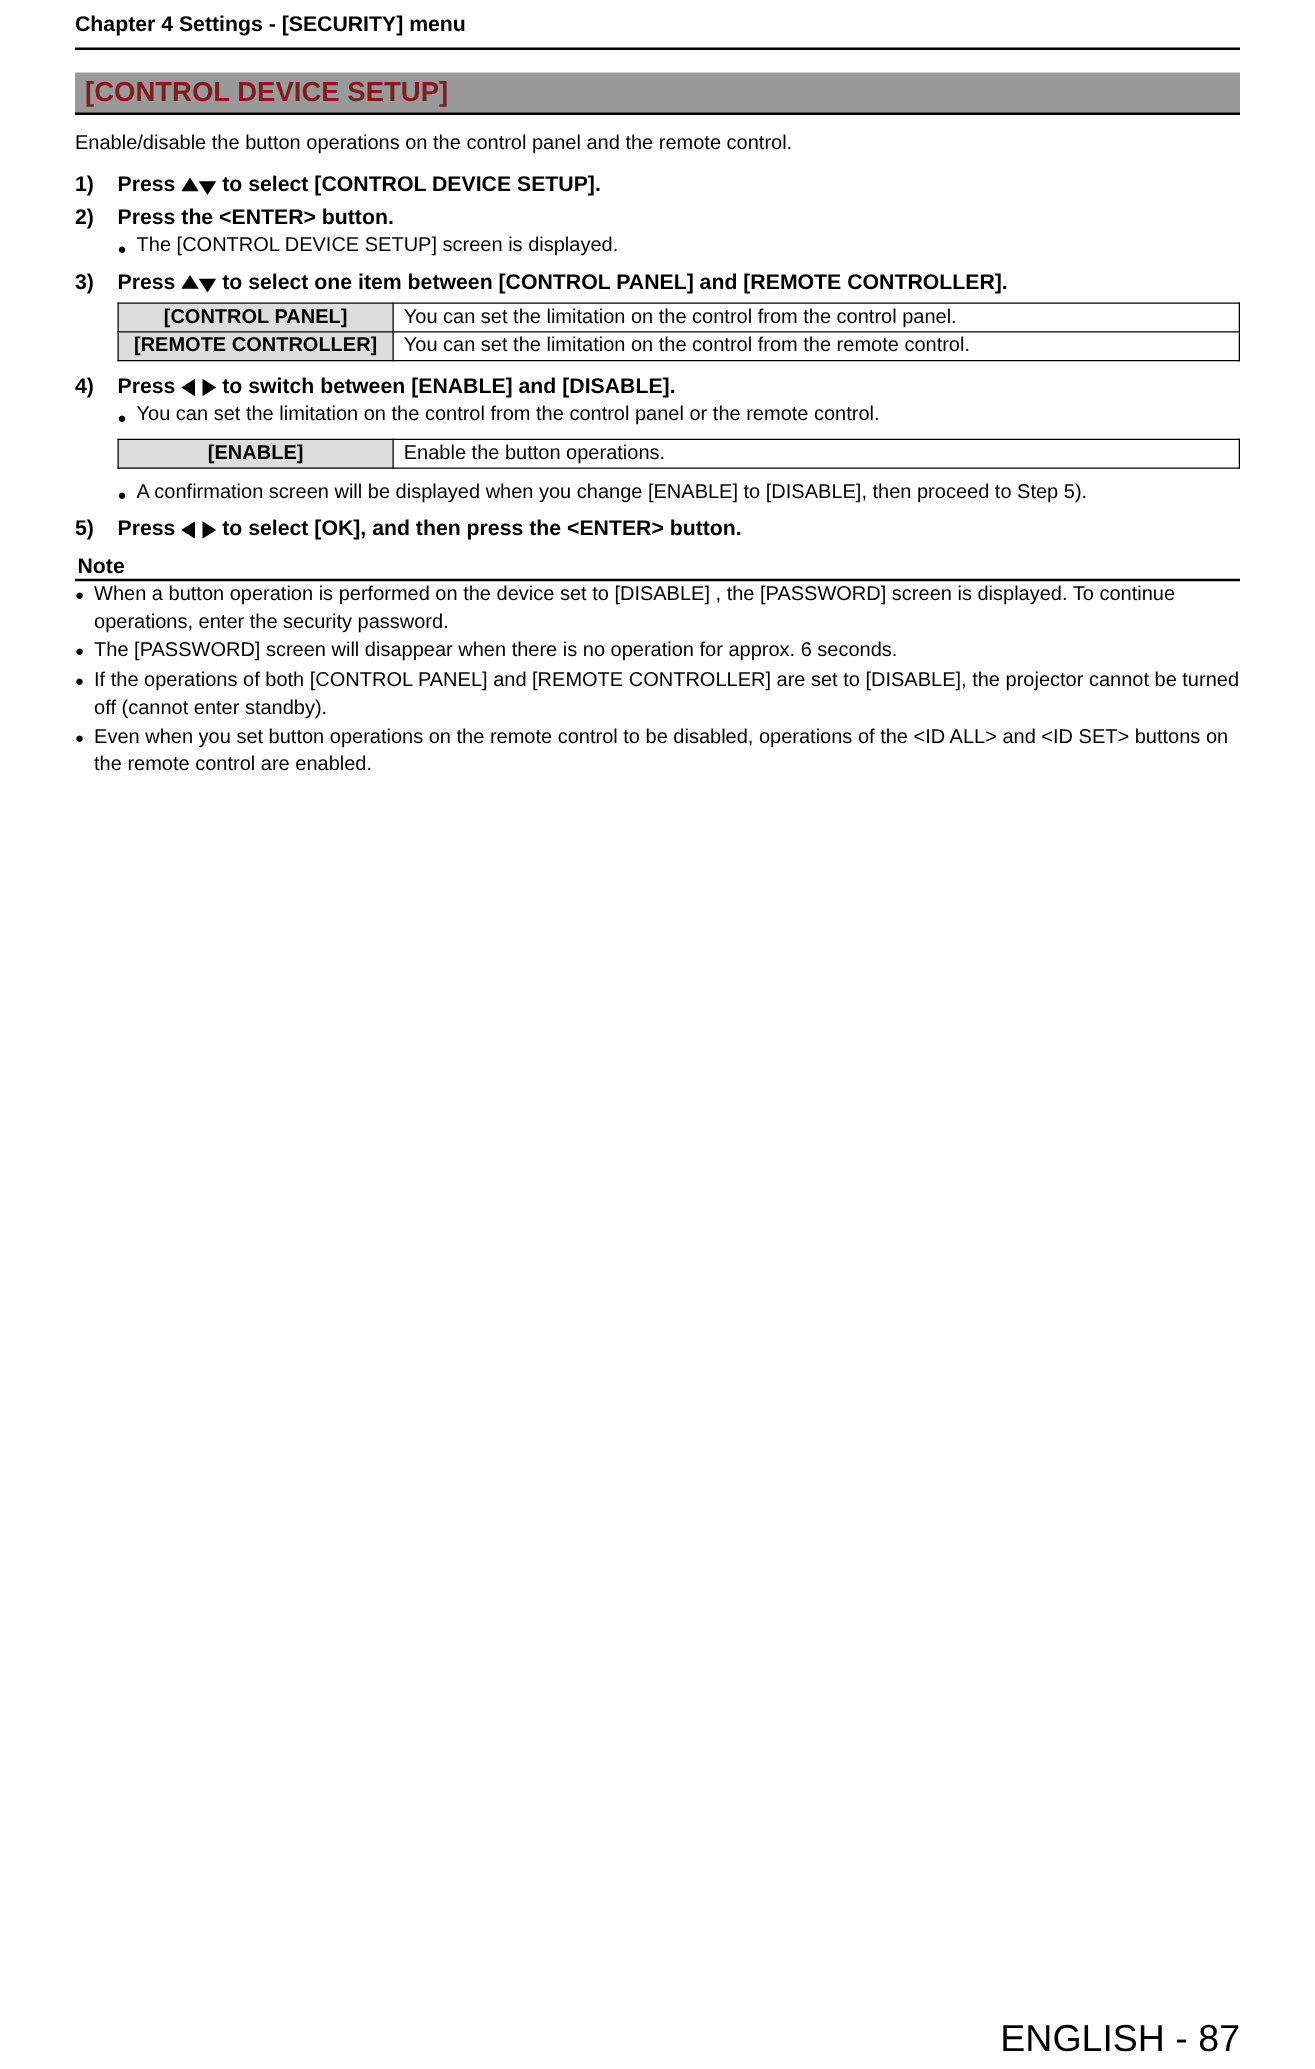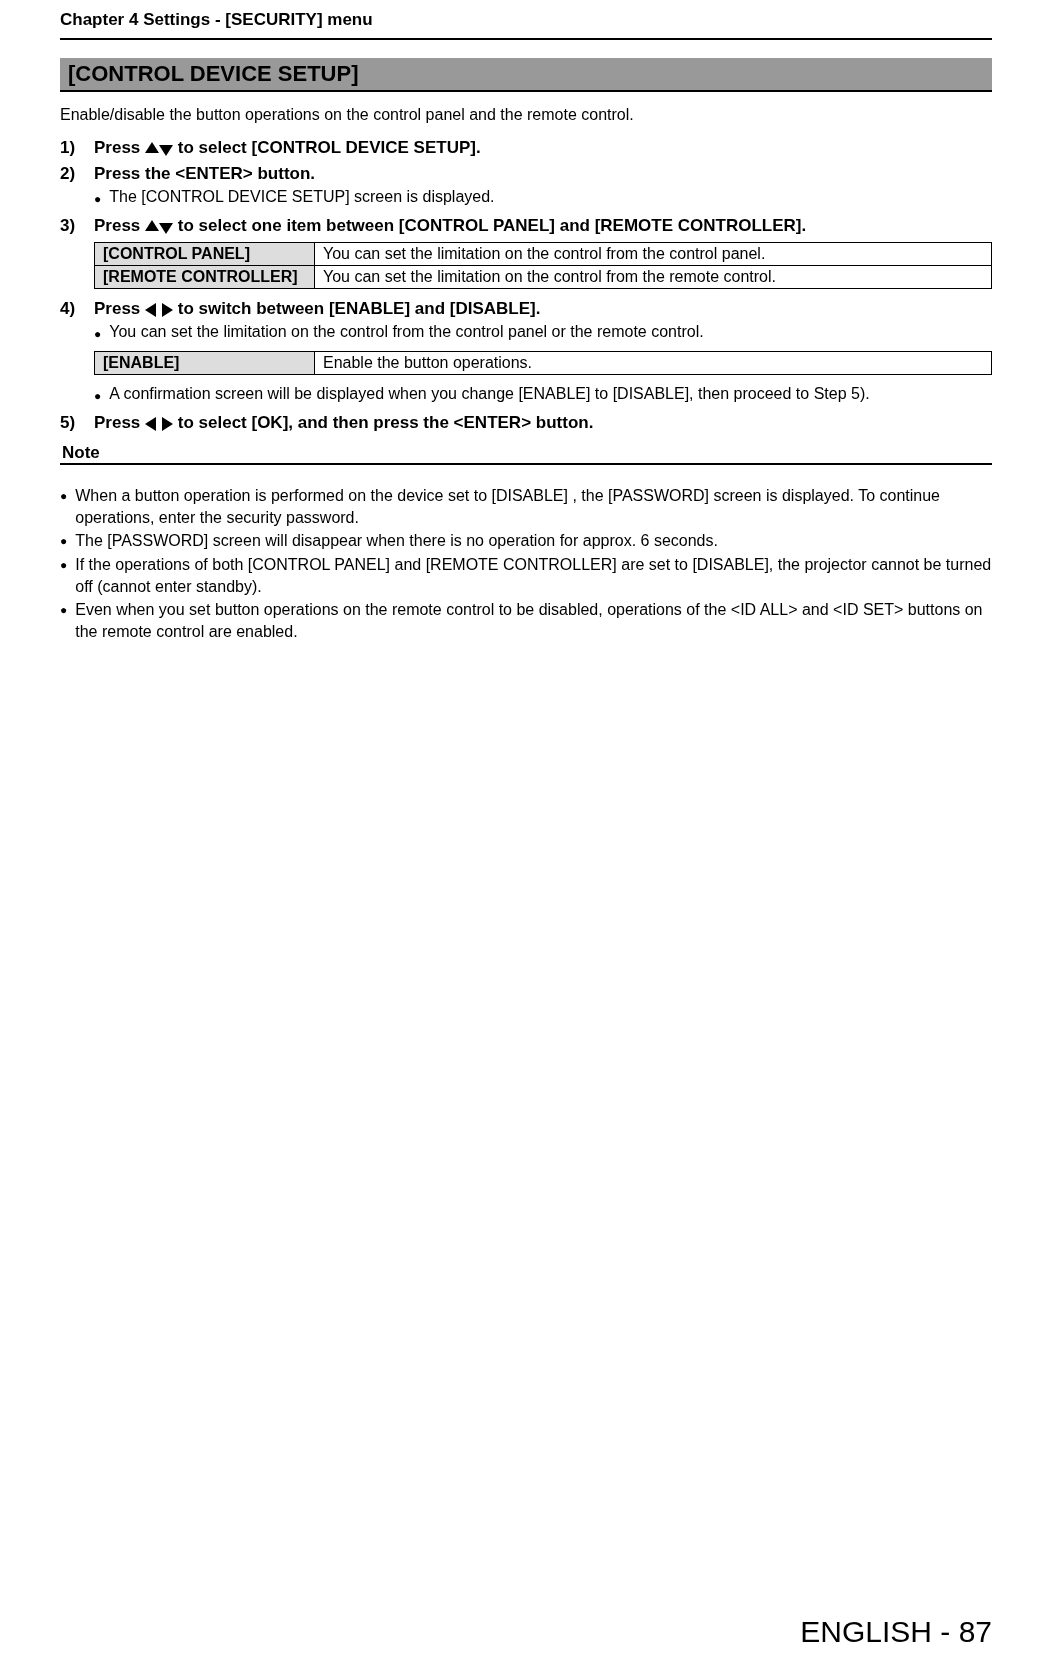--- a/index.html
+++ b/index.html
@@ -21,21 +21,21 @@
       padding-top: 10px;
       padding-bottom: 8px;
       border-bottom: 2px solid #000;
       margin: 0 60px;
     }
     .content {
       padding: 18px 60px 0 60px;
     }
     .section-title {
       background: #999;
-      color: #000000;
+      color: #7f1d1d;
       font-weight: bold;
       font-size: 22px;
       padding: 3px 8px;
       margin-bottom: 14px;
       border-bottom: 2px solid #000;
     }
     .intro-text {
       font-size: 16px;
       margin-bottom: 14px;
     }
@@ -82,29 +82,30 @@
       margin: 6px 0 10px 34px;
       width: calc(100% - 34px);
       font-size: 16px;
     }
     table.option-table td {
       border: 1px solid #000;
       padding: 2px 8px;
     }
     table.option-table td.label-cell {
       background: #ddd;
+      text-align: center;
       font-weight: bold;
       width: 220px;
     }
     .note-heading {
       font-weight: bold;
       font-size: 17px;
       border-bottom: 2px solid #000;
       margin-top: 10px;
-      margin-bottom: 20px;
+      margin-bottom: 0;
       padding-left: 2px;
     }
     .note-item {
       font-size: 16px;
       margin-bottom: 2px;
       display: flex;
       align-items: flex-start;
     }
     .note-item .bullet-dot {
       margin-left: 0;

